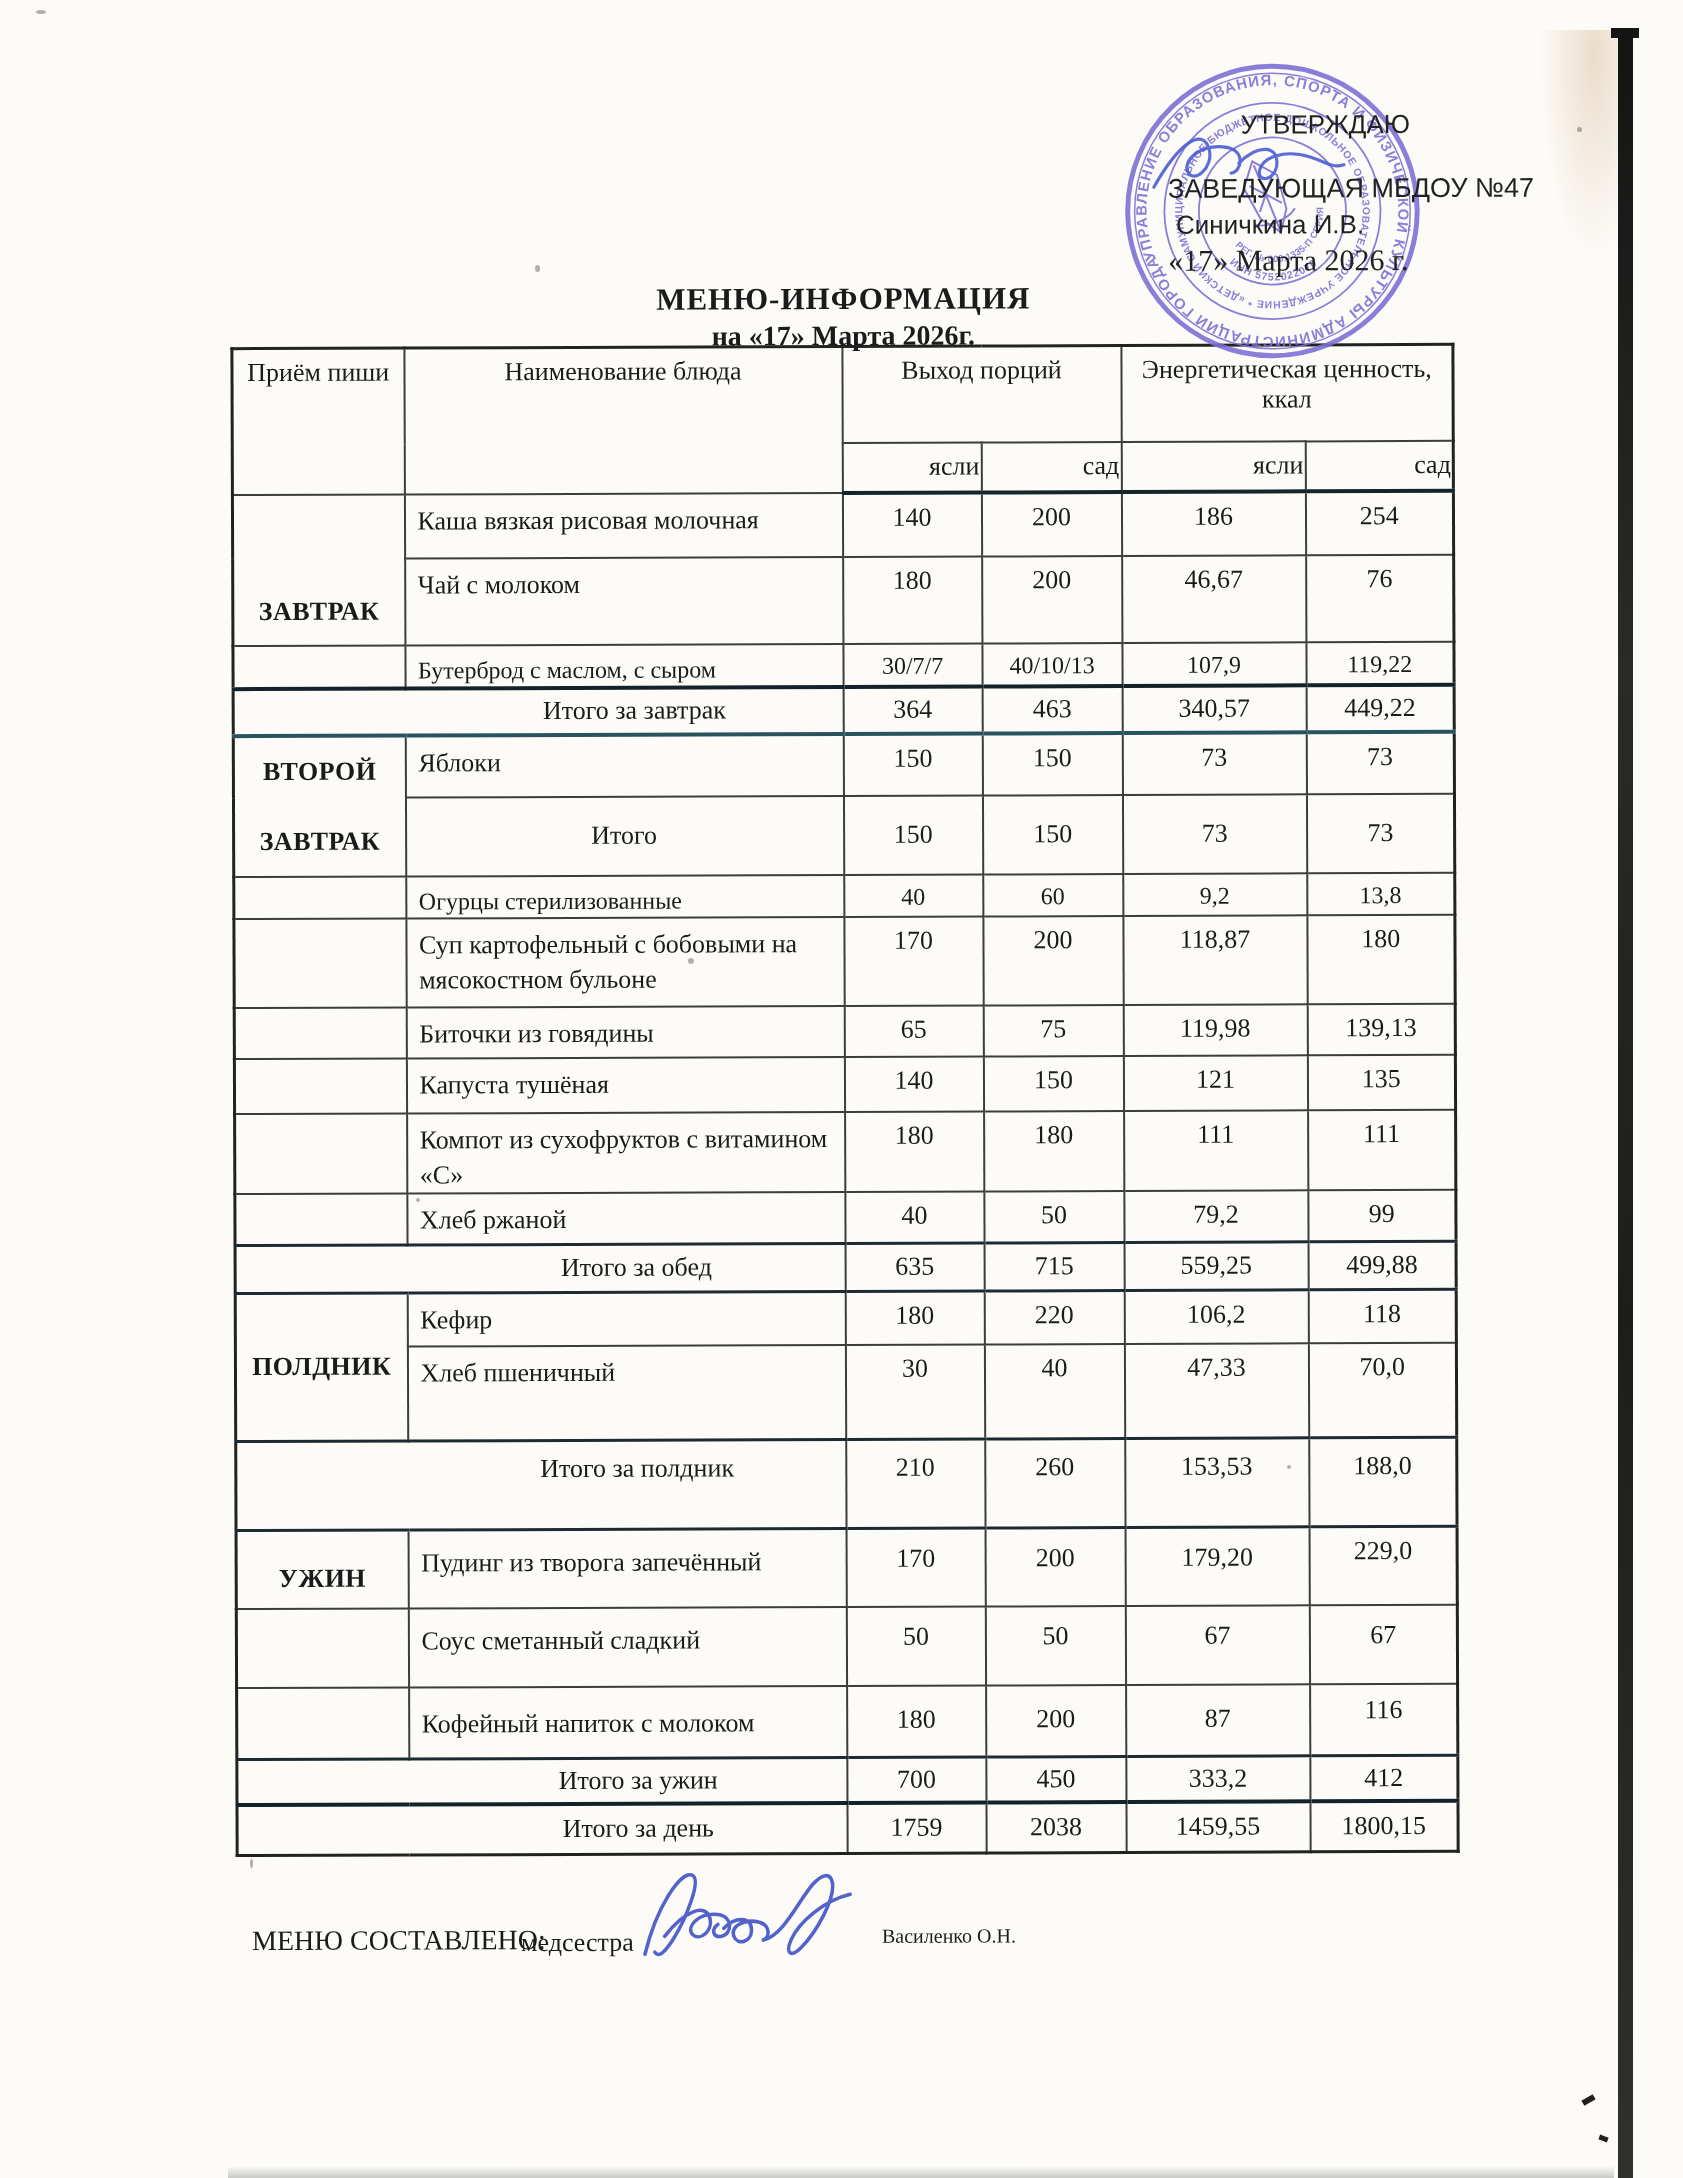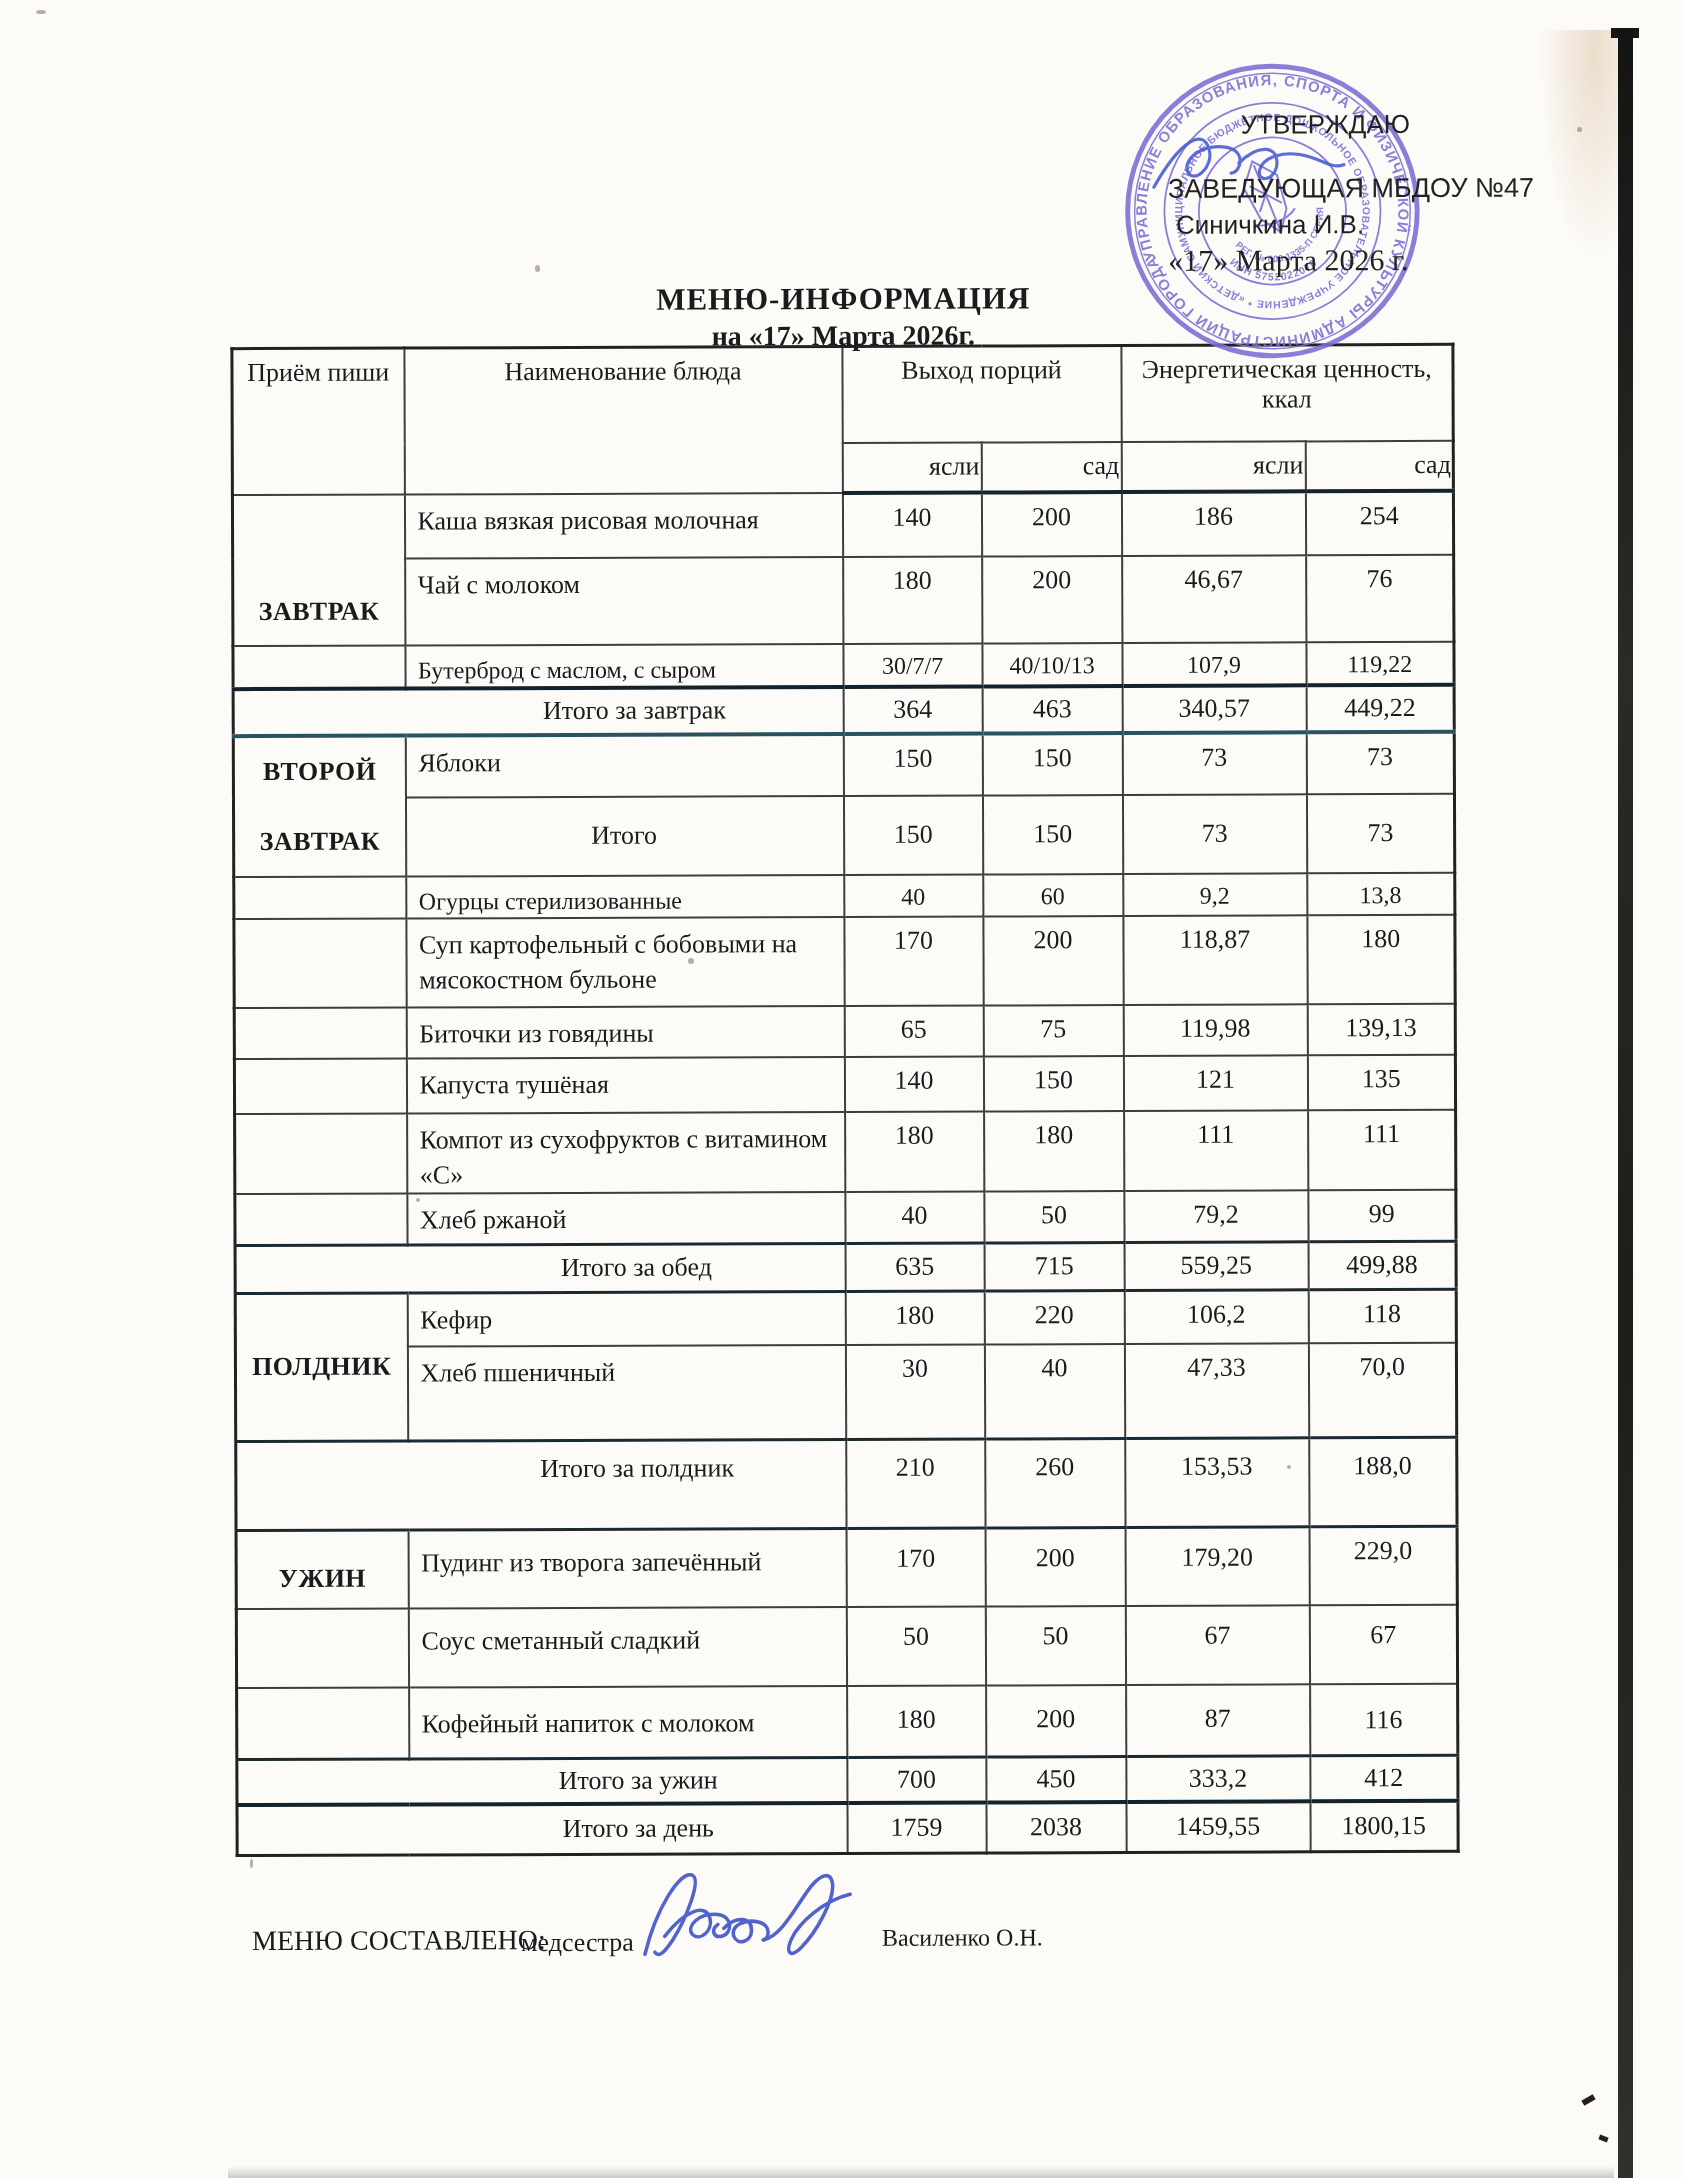--- a/index.html
+++ b/index.html
@@ -46,21 +46,21 @@
   td.sec .l2{margin-top:40px;}
   tr.small td{font-size:24px;}
   .bt-thick{border-top:4px solid #14222b !important;}
   .bt-med{border-top:3px solid #1c2a32 !important;}
   .bt-teal{border-top-color:#2a5360 !important;}
   table.menu{border:3px solid #222;}
   tr.hrow td{border-bottom:4px solid #15242c;}
   
   .f-label{position:absolute;left:249px;top:1923px;font-size:28px;}
   .f-role{position:absolute;left:518px;top:1927px;font-size:26px;}
-  .f-name{position:absolute;left:879px;top:1925px;font-size:24px;}
+  .f-name{position:absolute;left:879px;top:1925px;font-size:20px;}
   .f-sig{position:absolute;left:612px;top:1837px;}
 </style>
 </head>
 <body>
 
 <div class="page">
   <div class="content">
 
     <svg class="stamp" width="341" height="341" viewBox="0 0 344 344">
       <defs>
@@ -282,21 +282,21 @@
         <td class="num" style="padding-top:14px">50</td>
         <td class="num" style="padding-top:14px">67</td>
         <td class="num" style="padding-top:14px">67</td>
       </tr>
       <tr style="height:71px">
         <td></td>
         <td class="name" style="padding-top:18px">Кофейный напиток с молоком</td>
         <td class="num" style="padding-top:18px">180</td>
         <td class="num" style="padding-top:18px">200</td>
         <td class="num" style="padding-top:18px">87</td>
-        <td class="num" style="padding-top:20px">116</td>
+        <td class="num" style="padding-top:10px">116</td>
       </tr>
       <tr class="total" style="height:46px">
         <td class="tlabel bt-med" colspan="2">Итого за ужин</td>
         <td class="num bt-med">700</td>
         <td class="num bt-med">450</td>
         <td class="num bt-med">333,2</td>
         <td class="num bt-med">412</td>
       </tr>
       <tr class="total" style="height:50px">
         <td class="tlabel bt-thick" colspan="2">Итого за  день</td>

